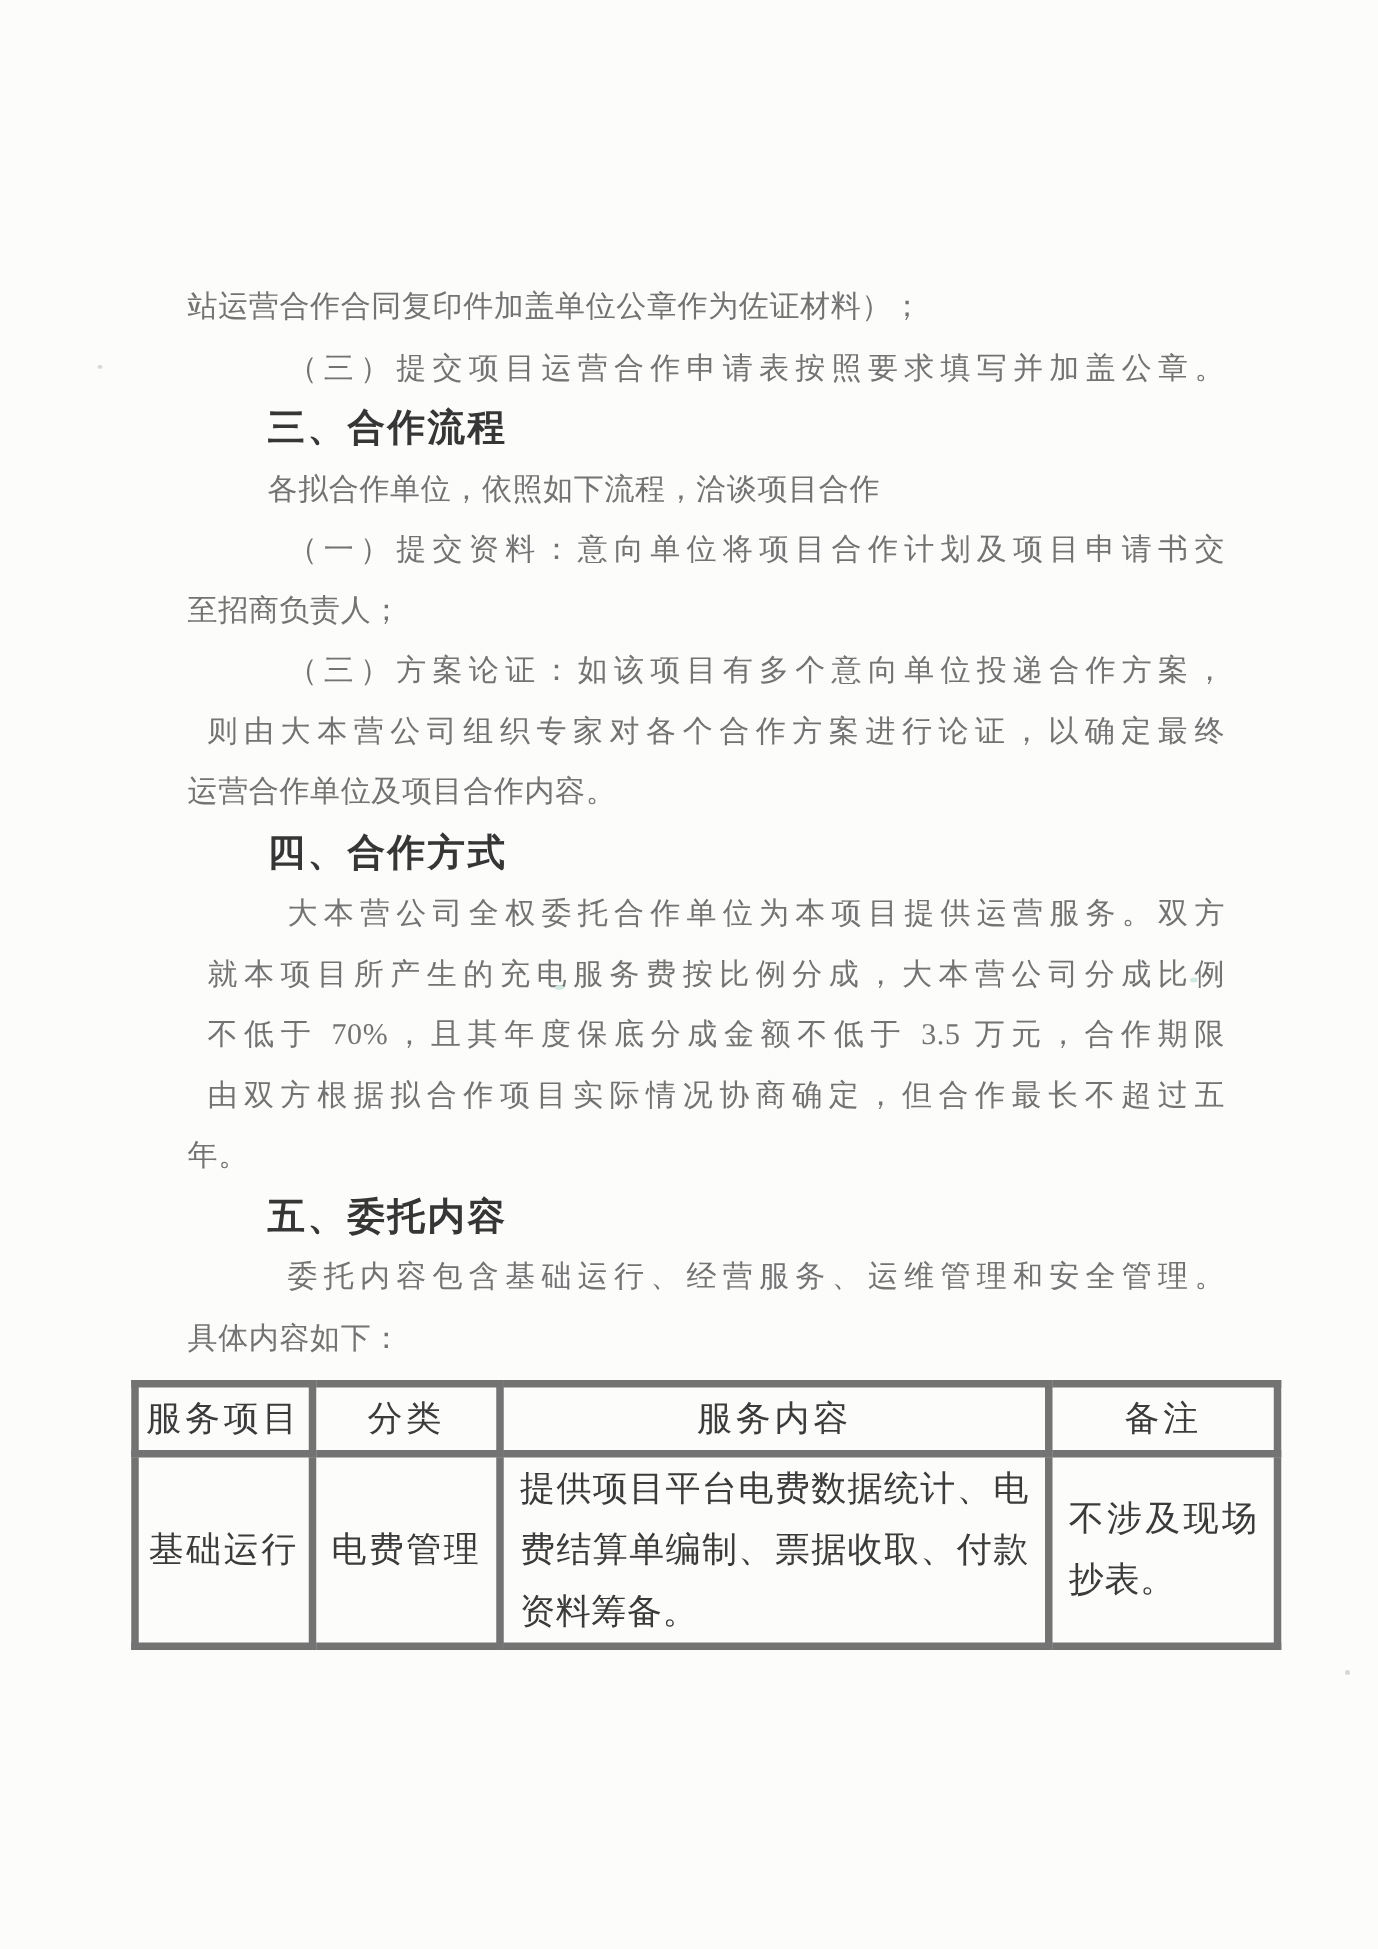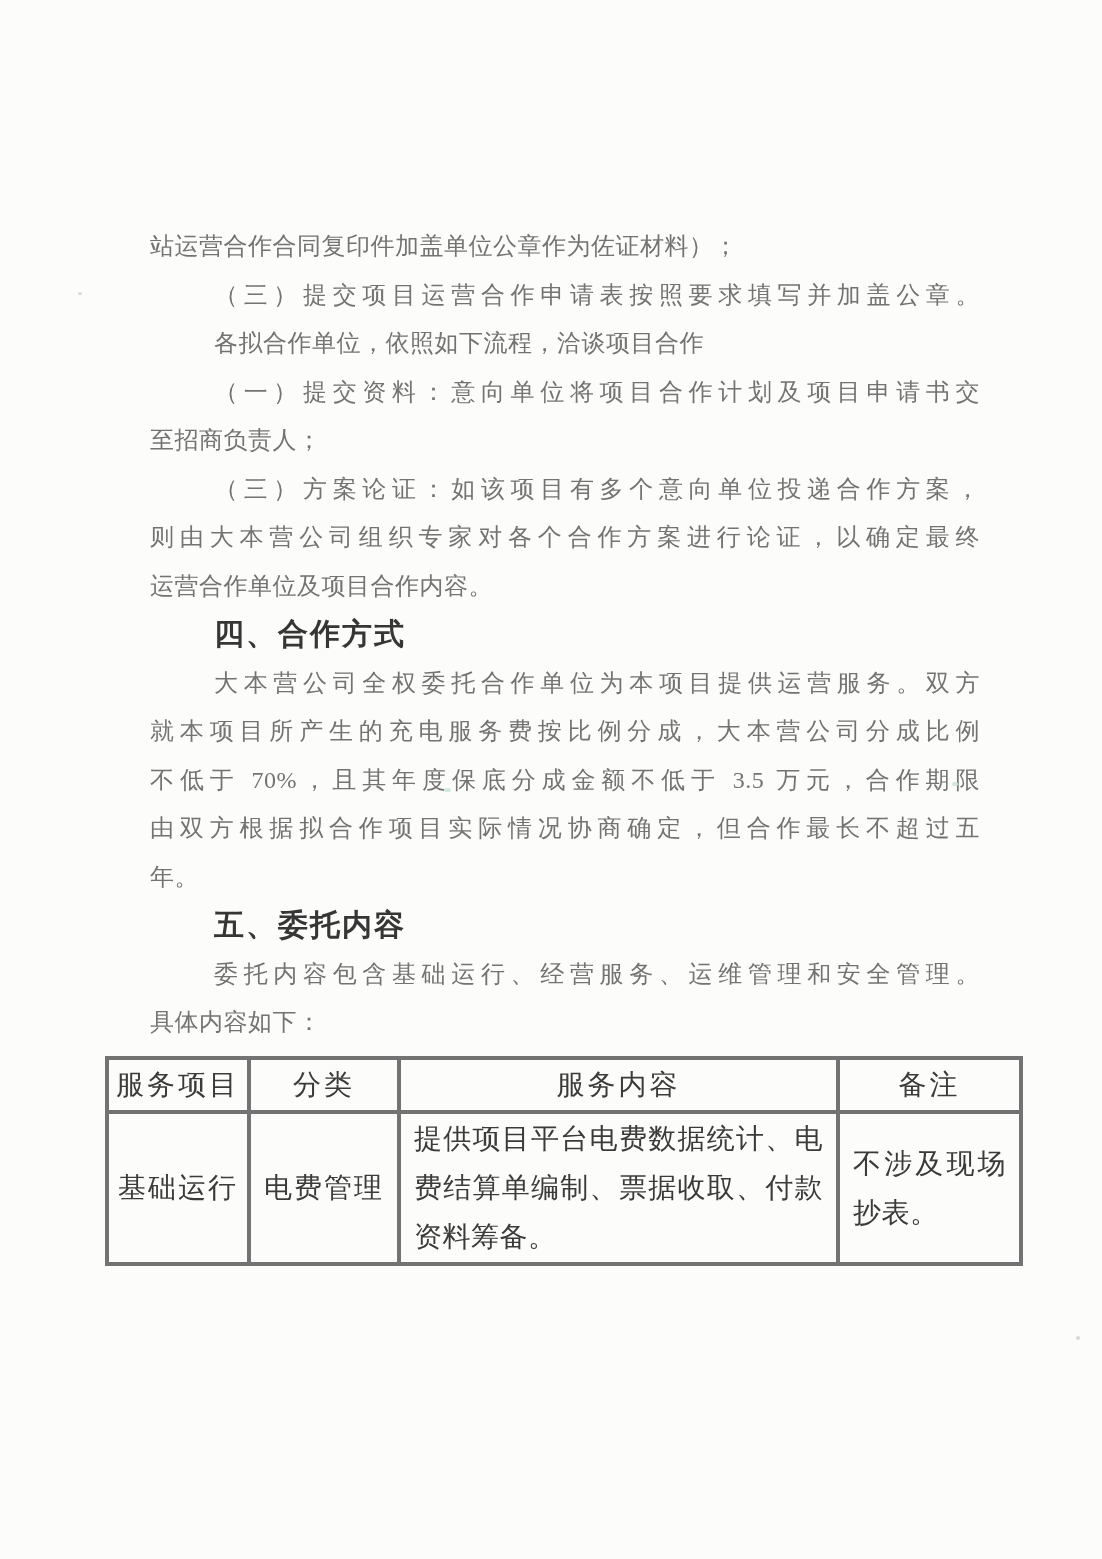--- a/index.html
+++ b/index.html
@@ -29,40 +29,41 @@
     font-size: 24px;
     line-height: 48.5px;
     letter-spacing: 0.5px;
     white-space: nowrap;
     color: #737373;
   }
   .line.justify {
     white-space: normal;
     text-align: justify;
     text-align-last: justify;
+    margin-left: 16px;
   }
   .line.indent {
     padding-left: 64px;
   }
   .line.heading {
     font-family: "Liberation Sans", sans-serif;
     font-weight: 700;
     font-size: 30px;
     letter-spacing: 2px;
     color: #363636;
   }
   table.svc {
     border-collapse: collapse;
     table-layout: fixed;
     width: 914px;
     margin-left: -45px;
     margin-top: 9px;
   }
   table.svc td, table.svc th {
-    border: 4px solid #737373;
+    border: 6px solid #737373;
     font-weight: normal;
     font-size: 28px;
     color: #3b3b3b;
     vertical-align: middle;
     padding: 0;
   }
   table.svc tr.hdr td {
     height: 50px;
     text-align: center;
     letter-spacing: 3px;
@@ -97,20 +98,21 @@
 </head>
 <body>
 
 <div class="page">
 
   <div class="content">
 
     <div>
         <div class="line body">站运营合作合同复印件加盖单位公章作为佐证材料）；</div>
         <div class="line body indent justify">（三）提交项目运营合作申请表按照要求填写并加盖公章。</div>
+        <div class="line heading indent">三、合作流程</div>
         <div class="line body indent">各拟合作单位，依照如下流程，洽谈项目合作</div>
         <div class="line body indent justify">（一）提交资料：意向单位将项目合作计划及项目申请书交</div>
         <div class="line body">至招商负责人；</div>
         <div class="line body indent justify">（三）方案论证：如该项目有多个意向单位投递合作方案，</div>
         <div class="line body justify">则由大本营公司组织专家对各个合作方案进行论证，以确定最终</div>
         <div class="line body">运营合作单位及项目合作内容。</div>
         <div class="line heading indent">四、合作方式</div>
         <div class="line body indent justify">大本营公司全权委托合作单位为本项目提供运营服务。双方</div>
         <div class="line body justify">就本项目所产生的充电服务费按比例分成，大本营公司分成比例</div>
         <div class="line body justify">不低于 70%，且其年度保底分成金额不低于 3.5 万元，合作期限</div>

